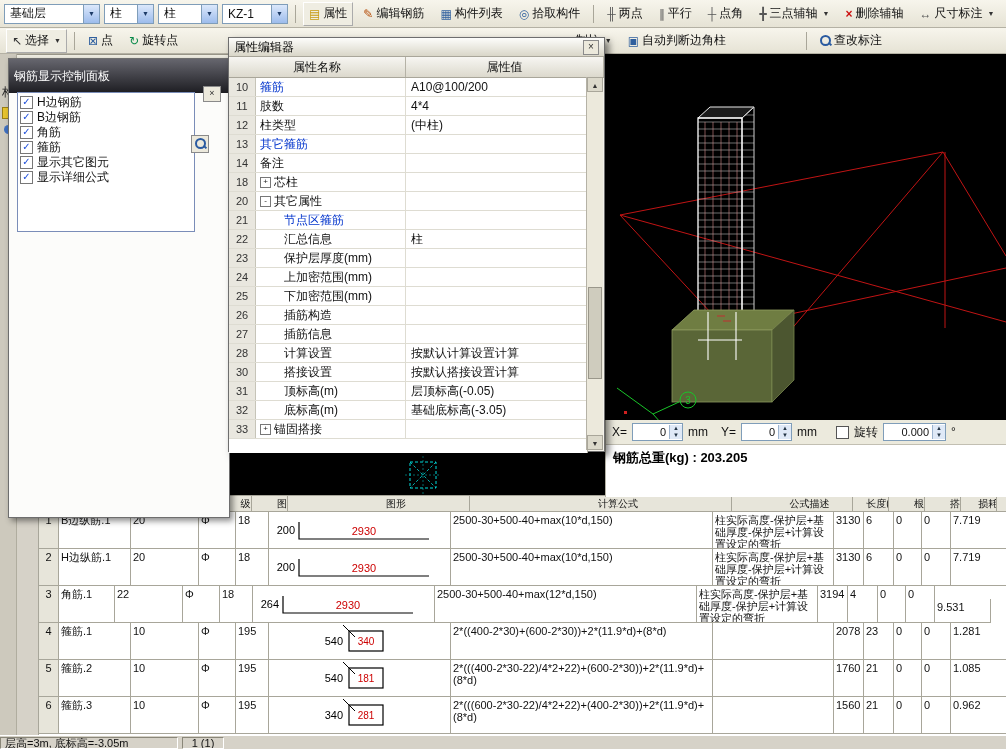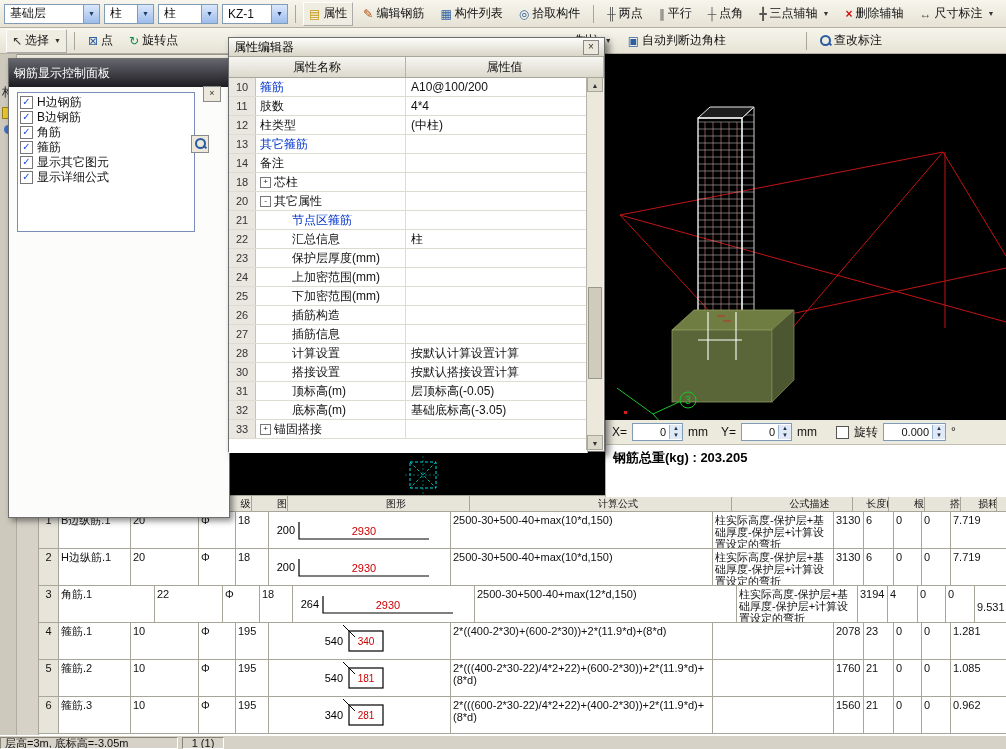--- a/index.html
+++ b/index.html
@@ -56,21 +56,21 @@
     font-size:10px;display:flex;align-items:center;justify-content:center;overflow:hidden;white-space:nowrap;flex:0 0 auto;padding-left:35px;}
   .rtr{display:flex;height:37px;background:#fff;}
   .rtc{box-sizing:border-box;border-right:1px solid #a8a69a;border-bottom:1px solid #a8a69a;font-size:11px;
     padding:2px;overflow:hidden;flex:0 0 auto;line-height:12px;}
   .rtc-no{background:#e7e5da;text-align:center;}
   .rtc-shape{padding:0;}
 
   
   #rebar-panel{position:absolute;left:8px;top:58px;width:222px;height:460px;z-index:20;
     background:#fcfcfa;border:1px solid #6e6e6e;box-shadow:3px 3px 6px rgba(0,0,0,.45);box-sizing:border-box;}
-  #rebar-panel .titlebar{height:28px;background:linear-gradient(#66666e,#1d1d22);color:#fff;
+  #rebar-panel .titlebar{height:34px;background:linear-gradient(#66666e,#1d1d22);color:#fff;
     font-size:12px;display:flex;align-items:center;padding:0 5px;}
   #display-listbox{position:absolute;left:8px;top:33px;width:178px;height:140px;background:#fff;
     border:1px solid #7a8db8;padding:2px;box-sizing:border-box;}
   .chk-item{display:flex;align-items:center;gap:4px;height:15px;}
   .chk{width:11px;height:11px;border:1px solid #777;background:#fff;font-size:10px;line-height:10px;
     color:#1d4ed8;text-align:center;flex:0 0 auto;}
   .chk-label{font-size:12px;white-space:nowrap;}
   .mini-btn{position:absolute;width:16px;height:14px;border:1px solid #8a8a8a;background:#ece9dc;
     font-size:9px;line-height:12px;text-align:center;color:#333;}
 
@@ -83,21 +83,21 @@
     font-size:10px;line-height:11px;text-align:center;color:#333;}
   .pe-head{display:flex;height:20px;border-bottom:1px solid #a9a69a;background:linear-gradient(#f7f6f2,#dcd9cd);}
   .pe-hcell{box-sizing:border-box;border-right:1px solid #b5b2a6;display:flex;align-items:center;justify-content:center;font-size:12px;}
   #pe-h1{width:177px;}  #pe-h2{flex:1;}
   #prop-rows{position:relative;height:375px;overflow:hidden;background:#fff;margin-right:16px;border-right:1px solid #b5b2a6;}
   .prow{display:flex;height:19px;box-sizing:border-box;border-bottom:1px solid #dedcd2;}
   .pnum{width:26px;background:#e9e7df;border-right:1px solid #c6c4b8;font-size:11px;color:#333;
     display:flex;align-items:center;justify-content:center;flex:0 0 auto;}
   .pname{width:150px;border-right:1px solid #dedcd2;display:flex;align-items:center;padding-left:4px;
     box-sizing:border-box;font-size:12px;flex:0 0 auto;overflow:hidden;white-space:nowrap;}
-  .pname.ind{padding-left:36px;}
+  .pname.ind{padding-left:28px;}
   .pexp{width:9px;height:9px;border:1px solid #777;font-size:8px;line-height:8px;text-align:center;
     margin-right:3px;color:#222;background:#fff;flex:0 0 auto;}
   .blue{color:#0033cc;}
   .pval{flex:1;display:flex;align-items:center;padding-left:5px;font-size:12px;overflow:hidden;
     white-space:nowrap;position:relative;}
   .red-ellipse{position:absolute;left:-14px;top:-6px;width:118px;height:29px;border:2px solid #e03434;
     border-radius:50%;pointer-events:none;}
   #pe-scroll{position:absolute;right:1px;top:39px;bottom:1px;width:16px;background:#ece9dc;border-left:1px solid #b5b2a6;}
   .sb-btn{height:15px;font-size:7px;line-height:15px;text-align:center;color:#333;background:#dcd9cb;border:1px solid #a9a69a;box-sizing:border-box;}
   #sb-down{position:absolute;bottom:0;left:0;right:0;}
@@ -361,21 +361,21 @@
           <div class="rtc" style="width: 262px;">2500-30+500-40+max(10*d,150)</div>
           <div class="rtc" style="width: 121px;">柱实际高度-保护层+基础厚度-保护层+计算设置设定的弯折</div>
           <div class="rtc" style="width: 30px;">3130</div>
           <div class="rtc" style="width: 30px;">6</div>
           <div class="rtc" style="width: 28px;">0</div>
           <div class="rtc" style="width: 29px;">0</div>
           <div class="rtc" style="width: 56px;">7.719</div>
         </div>
         <div class="rtr">
           <div class="rtc rtc-no" style="width: 20px;">3</div>
-          <div class="rtc" style="width: 96px;">角筋.1</div>
+          <div class="rtc" style="width: 56px;">角筋.1</div>
           <div class="rtc" style="width: 68px;">22</div>
           <div class="rtc" style="width: 37px;">Φ</div>
           <div class="rtc" style="width: 33px;">18</div>
           <div class="rtc rtc-shape" style="width: 182px;"><svg width="178" height="35">
               <text x="26" y="22" text-anchor="end" font-size="11" fill="#000">264</text>
               <polyline points="30,10 30,27 160,27" fill="none" stroke="#000" stroke-width="1.2"></polyline>
               <text x="95" y="23" text-anchor="middle" font-size="11" fill="#cc0000">2930</text>
             </svg></div>
           <div class="rtc" style="width: 262px;">2500-30+500-40+max(12*d,150)</div>
           <div class="rtc" style="width: 121px;">柱实际高度-保护层+基础厚度-保护层+计算设置设定的弯折</div>

